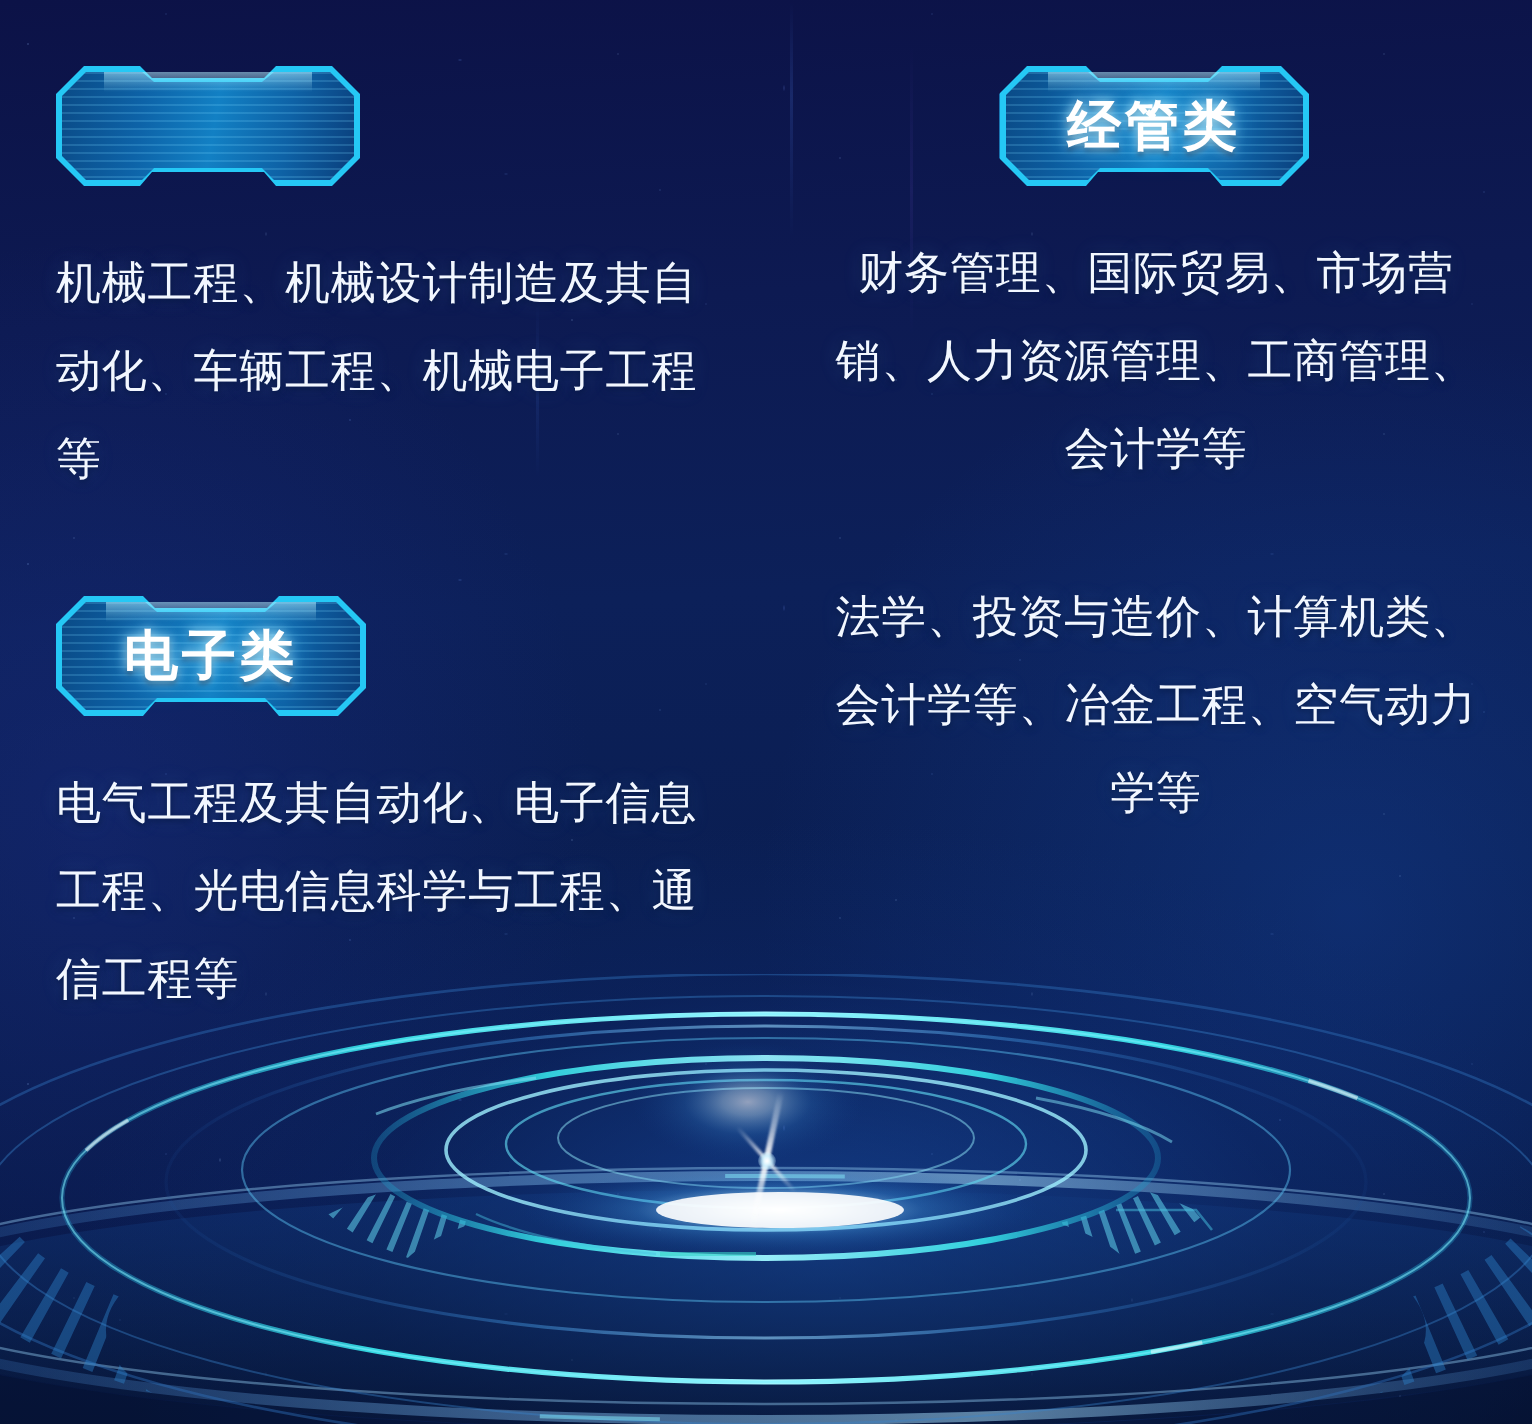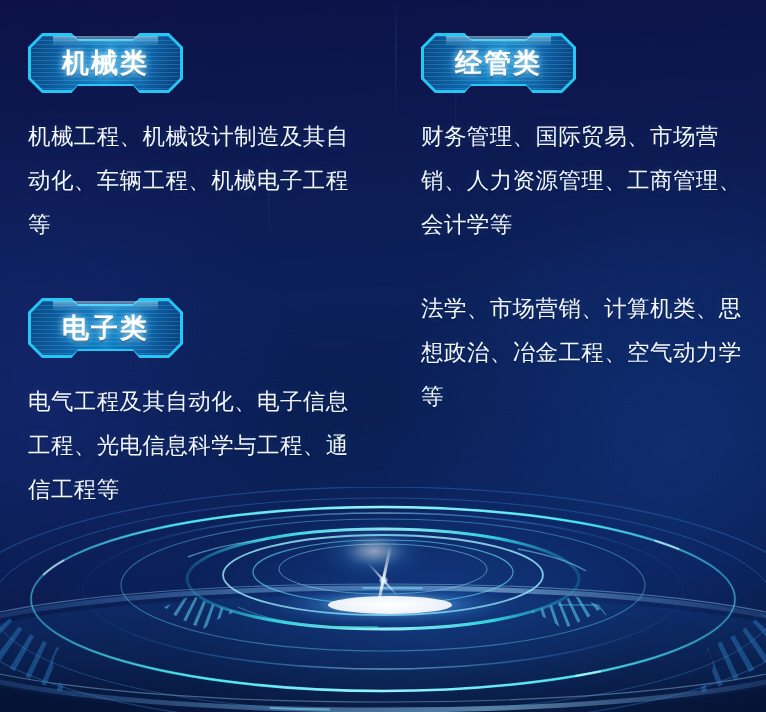--- a/index.html
+++ b/index.html
@@ -66,21 +66,21 @@
   .grid {
     position:absolute;
     left:0; top:0;
     width:766px;
     display:grid;
     grid-template-columns:385px 361px;
     grid-template-rows:265px 265px;
   }
   .cat { position:relative; padding-left:28px; }
   .cat.c2 { padding-left:408px; }
-  .grid > .cat.c2 { padding-left:0; margin-left:36px; }
+  .grid > .cat.c2 { padding-left:0; margin-left:23px;text-align:center; }
 
   .cat-inner { position:relative; }
 
   
   .badge {
     position:relative;
     margin-top:33px;
     height:60px;
     display:inline-flex;
     align-items:center;
@@ -199,21 +199,20 @@
   <div class="streaks"></div>
 
   <div class="grid">
 
     <div class="cat c1">
       <div class="cat-inner">
         <div class="badge">
           <span class="frame"></span>
           <span class="fill"></span>
           <span class="glowline"></span>
-          <span class="label">机械类</span>
         </div>
         <div class="desc">机械工程、机械设计制造及其自动化、车辆工程、机械电子工程等</div>
       </div>
     </div>
 
     <div class="cat c2">
       <div class="cat-inner">
         <div class="badge">
           <span class="frame"></span>
           <span class="fill"></span>
@@ -231,21 +230,21 @@
           <span class="fill"></span>
           <span class="glowline"></span>
           <span class="label">电子类</span>
         </div>
         <div class="desc">电气工程及其自动化、电子信息工程、光电信息科学与工程、通信工程等</div>
       </div>
     </div>
 
     <div class="cat c2">
       <div class="cat-inner">
-        <div class="desc">法学、市场营销、计算机类、思想政治、冶金工程、空气动力学等</div>
+        <div class="desc">法学、投资与造价、计算机类、会计学等、冶金工程、空气动力学等</div>
       </div>
     </div>
 
   </div>
 
   <div class="platform">
     <svg viewBox="0 0 890 255" preserveAspectRatio="none" aria-hidden="true">
       <defs>
         <radialGradient id="coreGlow" cx="50%" cy="50%" r="50%">
           <stop offset="0%" stop-color="#ffffff" stop-opacity="1"></stop>

